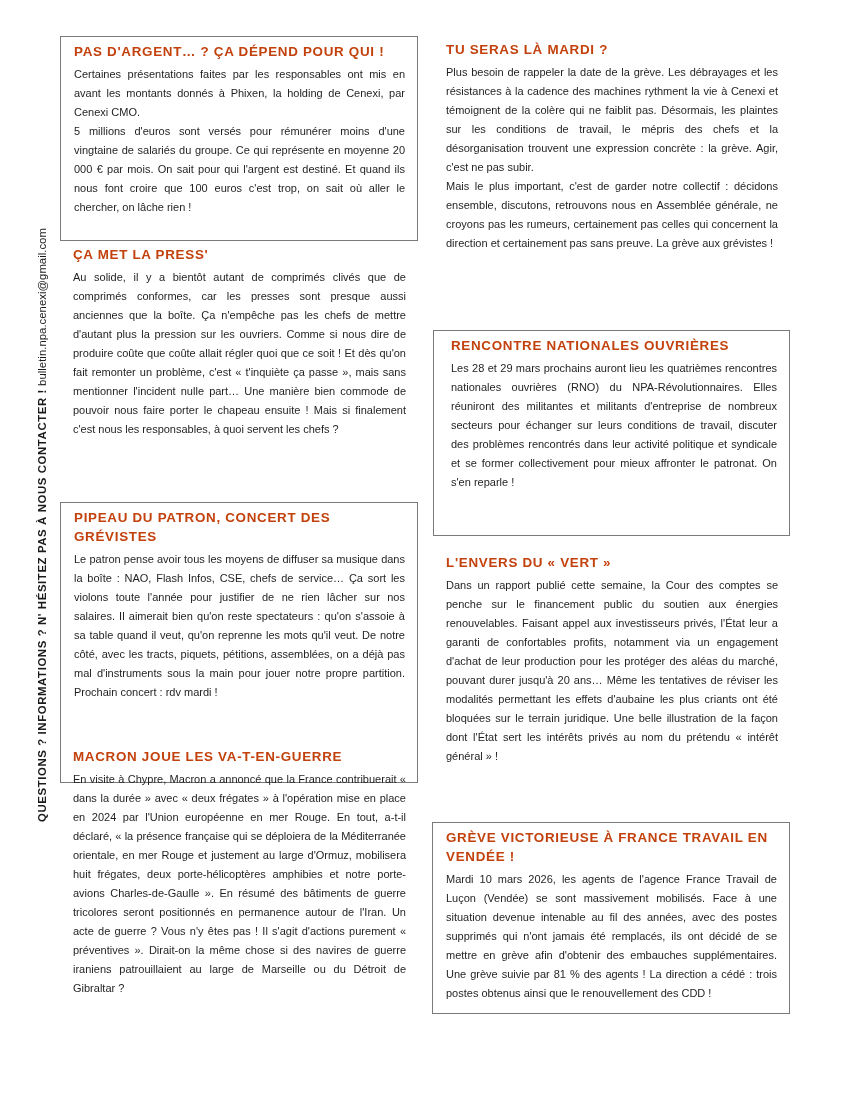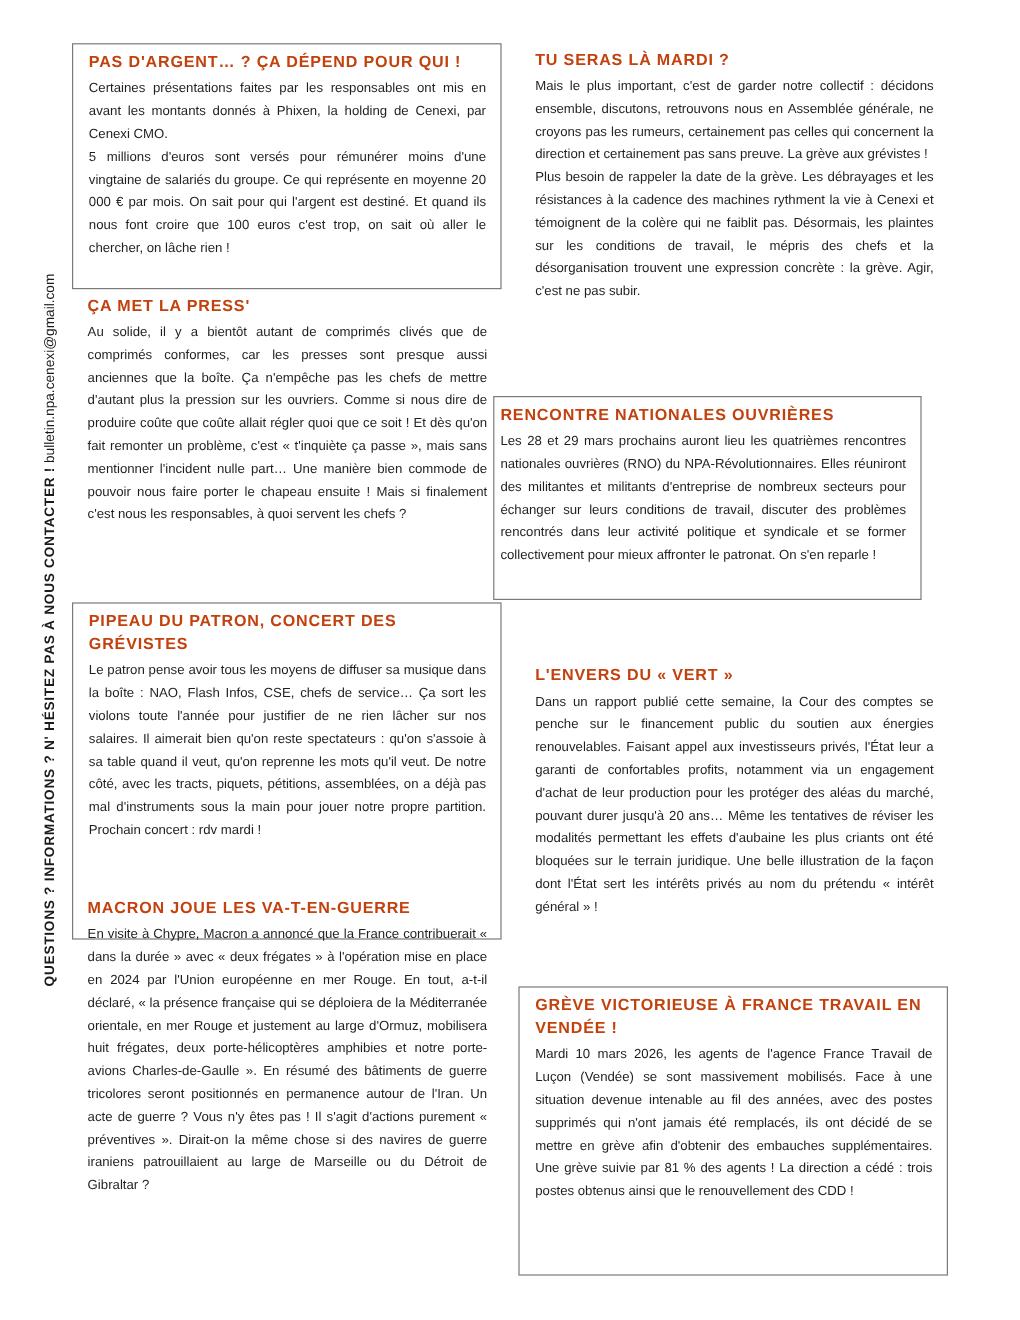--- a/index.html
+++ b/index.html
@@ -47,30 +47,30 @@
   <p>Le patron pense avoir tous les moyens de diffuser sa musique dans la boîte : NAO, Flash Infos, CSE, chefs de service… Ça sort les violons toute l'année pour justifier de ne rien lâcher sur nos salaires. Il aimerait bien qu'on reste spectateurs : qu'on s'assoie à sa table quand il veut, qu'on reprenne les mots qu'il veut. De notre côté, avec les tracts, piquets, pétitions, assemblées, on a déjà pas mal d'instruments sous la main pour jouer notre propre partition. Prochain concert : rdv mardi !</p>
 </div>
 
 <div class="article" style="left:60px; top:747px; width:358px; padding:0 12px 0 13px;">
   <h2>MACRON JOUE LES VA-T-EN-GUERRE</h2>
   <p>En visite à Chypre, Macron a annoncé que la France contribuerait « dans la durée » avec « deux frégates » à l'opération mise en place en 2024 par l'Union européenne en mer Rouge. En tout, a-t-il déclaré, « la présence française qui se déploiera de la Méditerranée orientale, en mer Rouge et justement au large d'Ormuz, mobilisera huit frégates, deux porte-hélicoptères amphibies et notre porte-avions Charles-de-Gaulle ». En résumé des bâtiments de guerre tricolores seront positionnés en permanence autour de l'Iran. Un acte de guerre ? Vous n'y êtes pas ! Il s'agit d'actions purement « préventives ». Dirait-on la même chose si des navires de guerre iraniens patrouillaient au large de Marseille ou du Détroit de Gibraltar ?</p>
 </div>
 
 <div class="article" style="left:433px; top:40px; width:357px; padding:0 12px 0 13px;">
   <h2>TU SERAS LÀ MARDI ?</h2>
+  <p>Plus besoin de rappeler la date de la grève. Les débrayages et les résistances à la cadence des machines rythment la vie à Cenexi et témoignent de la colère qui ne faiblit pas. Désormais, les plaintes sur les conditions de travail, le mépris des chefs et la désorganisation trouvent une expression concrète : la grève. Agir, c'est ne pas subir.</p>
   <p>Mais le plus important, c'est de garder notre collectif : décidons ensemble, discutons, retrouvons nous en Assemblée générale, ne croyons pas les rumeurs, certainement pas celles qui concernent la direction et certainement pas sans preuve. La grève aux grévistes !</p>
-  <p>Plus besoin de rappeler la date de la grève. Les débrayages et les résistances à la cadence des machines rythment la vie à Cenexi et témoignent de la colère qui ne faiblit pas. Désormais, les plaintes sur les conditions de travail, le mépris des chefs et la désorganisation trouvent une expression concrète : la grève. Agir, c'est ne pas subir.</p>
 </div>
 
-<div class="article boxed" style="left:411px; top:330px; width:357px; height:170px; padding:5px 12px 0 5px;">
+<div class="article boxed" style="left:433px; top:330px; width:357px; height:206px; padding:5px 12px 0 17px;">
   <h2>RENCONTRE NATIONALES OUVRIÈRES</h2>
   <p>Les 28 et 29 mars prochains auront lieu les quatrièmes rencontres nationales ouvrières (RNO) du NPA-Révolutionnaires. Elles réuniront des militantes et militants d'entreprise de nombreux secteurs pour échanger sur leurs conditions de travail, discuter des problèmes rencontrés dans leur activité politique et syndicale et se former collectivement pour mieux affronter le patronat. On s'en reparle !</p>
 </div>
 
 <div class="article" style="left:433px; top:553px; width:357px; padding:0 12px 0 13px;">
   <h2>L'ENVERS DU « VERT »</h2>
   <p>Dans un rapport publié cette semaine, la Cour des comptes se penche sur le financement public du soutien aux énergies renouvelables. Faisant appel aux investisseurs privés, l'État leur a garanti de confortables profits, notamment via un engagement d'achat de leur production pour les protéger des aléas du marché, pouvant durer jusqu'à 20 ans… Même les tentatives de réviser les modalités permettant les effets d'aubaine les plus criants ont été bloquées sur le terrain juridique. Une belle illustration de la façon dont l'État sert les intérêts privés au nom du prétendu « intérêt général » !</p>
 </div>
 
-<div class="article boxed" style="left:432px; top:822px; width:358px; height:241px; padding:5px 12px 0 13px;">
+<div class="article boxed" style="left:432px; top:822px; width:358px; height:192px; padding:5px 12px 0 13px;">
   <h2>GRÈVE VICTORIEUSE À FRANCE TRAVAIL EN VENDÉE !</h2>
   <p>Mardi 10 mars 2026, les agents de l'agence France Travail de Luçon (Vendée) se sont massivement mobilisés. Face à une situation devenue intenable au fil des années, avec des postes supprimés qui n'ont jamais été remplacés, ils ont décidé de se mettre en grève afin d'obtenir des embauches supplémentaires. Une grève suivie par 81 % des agents ! La direction a cédé : trois postes obtenus ainsi que le renouvellement des CDD !</p>
 </div>
 
 </body></html>

